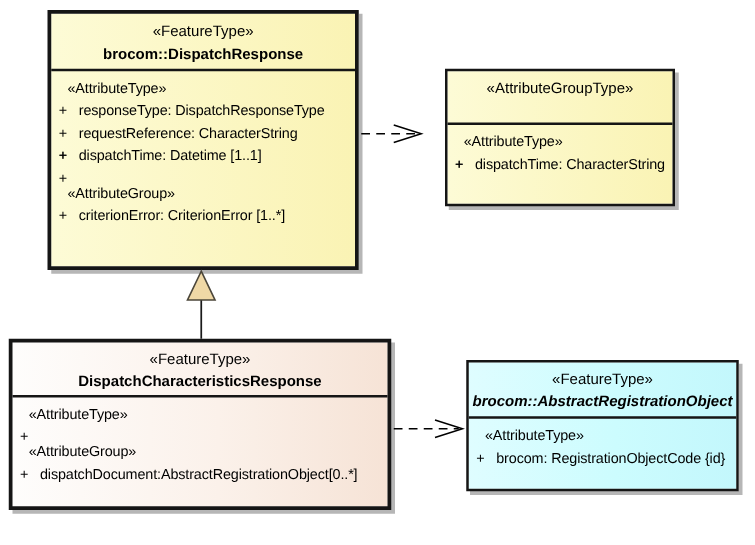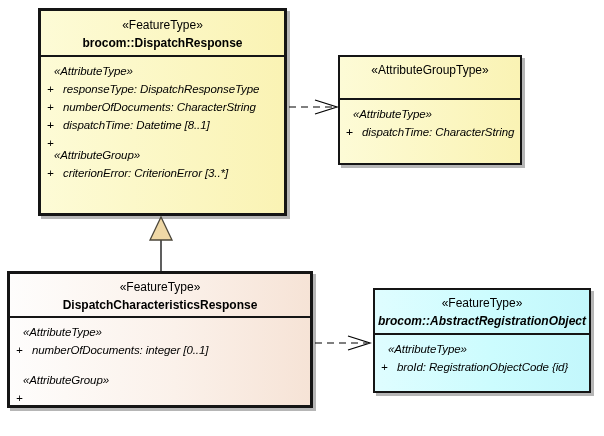--- a/index.html
+++ b/index.html
@@ -23,35 +23,35 @@
 
   .hdr{
     box-sizing:border-box;text-align:center;
     border-bottom:2px solid #151515;
     padding-top:4px;font-size:12px;line-height:18px;
     white-space:nowrap;overflow:visible;
   }
   .cname{font-weight:bold;}
   .it{font-style:italic;}
 
-  .bdy{padding-top:5px;line-height:18px;letter-spacing:-0.1px;white-space:nowrap;font-style:italic;}
+  .bdy{padding-top:5px;line-height:18px;letter-spacing:-0.1px;white-space:nowrap;}
   .slabel{padding-left:13px;}
   .gap{margin-top:12px;}
   .row{position:relative;padding-left:22px;}
   .vis{position:absolute;left:6px;top:0;}
 
   .overlay{position:absolute;left:0;top:0;pointer-events:none;}
   .dash{stroke:#000;stroke-width:1.2;stroke-dasharray:7 5;fill:none;}
   .openhead{stroke:#000;stroke-width:1.2;fill:none;stroke-linejoin:miter;}
   .solid{stroke:#1a1a1a;stroke-width:1.4;fill:none;}
   .tri{fill:#EFD8A6;stroke:#4b463a;stroke-width:1.3;}
 
   #box1{left:38px;top:8px;width:249px;height:208px;}
   #box1 .hdr{height:46px;padding-top:5px;}
-  #box2{left:338px;top:55px;width:184px;height:110px;}
+  #box2{left:356px;top:55px;width:184px;height:110px;}
   #box2 .hdr{height:43px;}
   #box3{left:7px;top:271px;width:306px;height:137px;}
   #box3 .hdr{height:44px;}
   #box4{left:373px;top:288px;width:218px;height:105px;}
   #box4 .hdr{height:45px;}
 </style>
 </head>
 <body>
 
 <div class="canvas">
@@ -62,36 +62,36 @@
       <div class="cname">brocom::DispatchResponse</div>
     </div>
     <div class="bdy">
       <div class="slabel">«AttributeType»</div>
       <div class="row">
         <span class="vis">+</span>
         <span>responseType: DispatchResponseType</span>
       </div>
       <div class="row">
         <span class="vis">+</span>
-        <span>numberOfDocuments: CharacterString</span>
+        <span>requestReference: CharacterString</span>
       </div>
       <div class="row">
         <span class="vis">+</span>
       </div>
       <div class="row">
         <span class="vis">+</span>
-        <span>dispatchTime: Datetime [8..1]</span>
+        <span>dispatchTime: Datetime [1..1]</span>
       </div>
       <div class="row">
         <span class="vis">+</span>
       </div>
       <div class="slabel gap">«AttributeGroup»</div>
       <div class="row">
         <span class="vis">+</span>
-        <span>criterionError: CriterionError [3..*]</span>
+        <span>criterionError: CriterionError [1..*]</span>
       </div>
     </div>
   </div>
 
   <div id="box2" class="uml-box yellow">
     <div class="hdr">
       <div>«AttributeGroupType»</div>
     </div>
     <div class="bdy">
       <div class="slabel">«AttributeType»</div>
@@ -107,39 +107,39 @@
 
   <div id="box3" class="uml-box peach thick">
     <div class="hdr">
       <div>«FeatureType»</div>
       <div class="cname">DispatchCharacteristicsResponse</div>
     </div>
     <div class="bdy">
       <div class="slabel">«AttributeType»</div>
       <div class="row">
         <span class="vis">+</span>
-        <span>numberOfDocuments: integer [0..1]</span>
       </div>
       <div class="slabel gap">«AttributeGroup»</div>
       <div class="row">
         <span class="vis">+</span>
+        <span>dispatchDocument:AbstractRegistrationObject[0..*]</span>
       </div>
     </div>
   </div>
 
   <div id="box4" class="uml-box cyan">
     <div class="hdr">
       <div>«FeatureType»</div>
       <div class="cname it">brocom::AbstractRegistrationObject</div>
     </div>
     <div class="bdy">
       <div class="slabel">«AttributeType»</div>
       <div class="row">
         <span class="vis">+</span>
-        <span>broId: RegistrationObjectCode {id}</span>
+        <span>brocom: RegistrationObjectCode {id}</span>
       </div>
     </div>
   </div>
 
   <svg class="overlay" width="604" height="436" viewBox="0 0 604 436">
     <g>
       <line class="dash" x1="289" y1="107" x2="334" y2="107"></line>
       <polyline class="openhead" points="315,100 337,107 315,114"></polyline>
     </g>
     <g>

